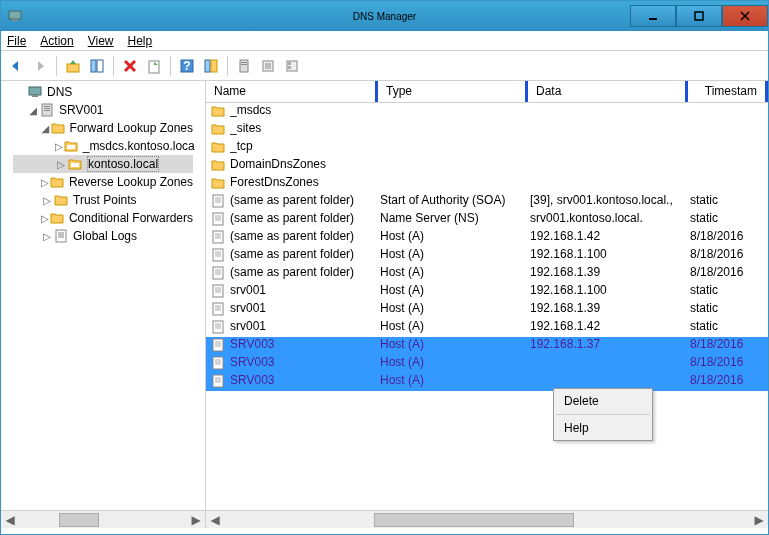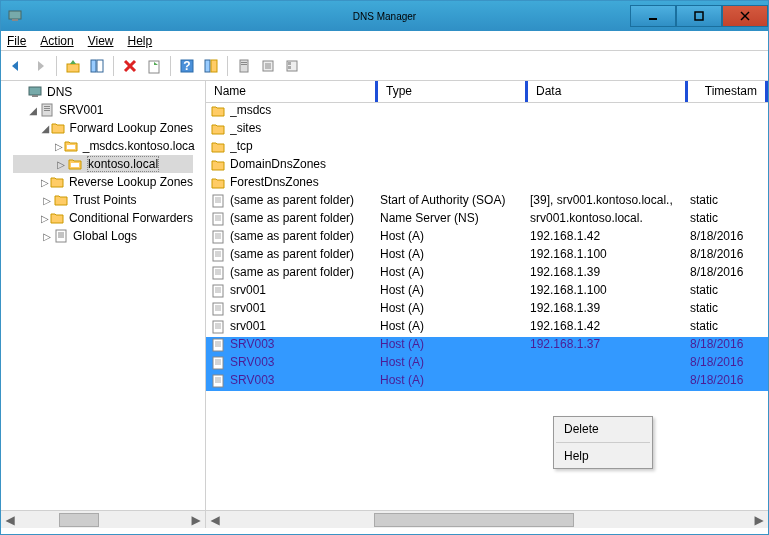--- a/index.html
+++ b/index.html
@@ -44,21 +44,21 @@
 .list-body { overflow:hidden; height:404px; }
 .list-row { display:flex; height:18px; cursor:default; }
 .list-row.selected { background:#3399ff; color:#4c1d95; }
 .list-row .licon { width:16px; height:16px; margin:0 4px; flex-shrink:0; }
 .list-row .c-name { width:150px; overflow:hidden; white-space:nowrap; }
 .list-row .c-type { width:150px; overflow:hidden; white-space:nowrap; }
 .list-row .c-data { width:160px; overflow:hidden; white-space:nowrap; }
 .list-row .c-ts { flex:1; overflow:hidden; white-space:nowrap; }
 
 
-.ctxmenu { position:absolute; left:553px; top:388px; width:100px; background:#f0f0f0; border:1px solid #999; box-shadow:2px 2px 3px rgba(0,0,0,.2); z-index:10;margin-top:28px; }
+.ctxmenu { position:absolute; left:553px; top:388px; width:100px; background:#f0f0f0; border:1px solid #999; box-shadow:2px 2px 3px rgba(0,0,0,.2); z-index:10; }
 .ctxmenu div { padding:5px 10px; cursor:default; }
 .ctxmenu hr { border:none; border-top:1px solid #ccc; margin:1px 2px; }
 
 
 .hscroll { position:absolute; bottom:0; left:0; right:0; height:18px; background:#efefef; border-top:1px solid #d0d0d0; display:flex; align-items:center; }
 .hscroll .arrow { width:18px; height:16px; display:flex; align-items:center; justify-content:center; color:#666; }
 .hscroll .track { flex:1; position:relative; height:16px; }
 .hscroll .thumb { position:absolute; height:14px; top:1px; background:#cdcdcd; border:1px solid #aaa; }
 
 

